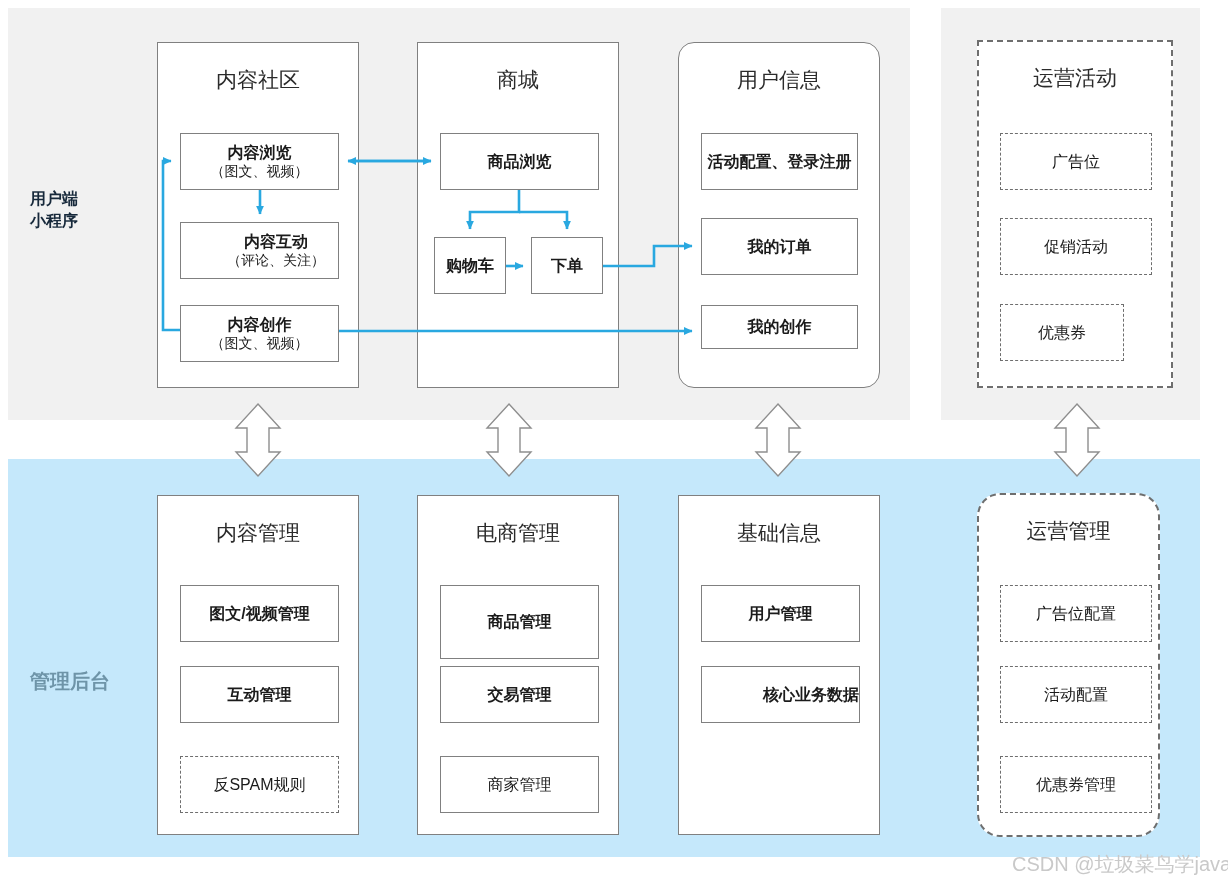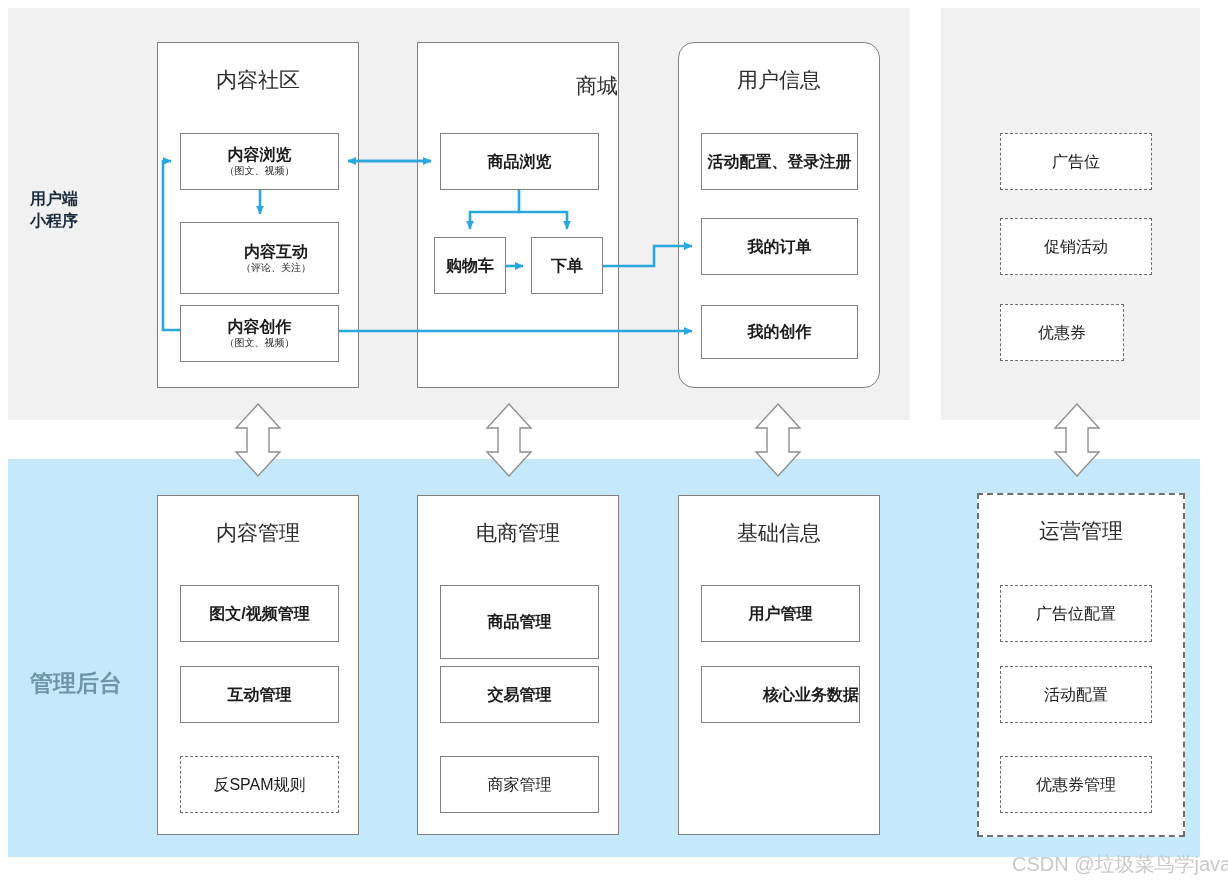--- a/index.html
+++ b/index.html
@@ -24,21 +24,21 @@
     font-weight:bold;
     line-height:1.35;
     white-space:pre-line;
   }
   .side-label-client{
     left:30px;top:188px;width:120px;
     font-size:16px;color:#17293b;
   }
   .side-label-admin{
     left:30px;top:668px;width:130px;
-    font-size:23px;color:#6e94a8;
+    font-size:20px;color:#6e94a8;
   }
 
   
   .panel{
     position:absolute;
     background:#ffffff;
     box-sizing:border-box;
   }
   .panel.solid{border:1px solid #808080;padding-left:20px;}
   .panel.dashed{border:2px dashed #6e6e6e;}
@@ -59,21 +59,21 @@
     flex-direction:column;
     align-items:center;
     justify-content:center;
     text-align:center;
     color:#1b1b1b;
   }
   .node.solid{border:1px solid #808080;}
   .node.dashed{border:1.5px dashed #6e6e6e;}
   .node .t1{font-size:16px;font-weight:bold;line-height:1.25;}
   .node .t1.reg{font-weight:400;}
-  .node .t2{font-size:10px;font-weight:400;line-height:1.25;color:#1b1b1b;}
+  .node .t2{font-size:14px;font-weight:400;line-height:1.25;color:#1b1b1b;}
 
   
   #wires{position:absolute;left:0;top:0;width:1228px;height:882px;pointer-events:none;}
 
   
   .watermark{
     position:absolute;left:1012px;top:851px;
     font-size:20px;color:#c9c9c9;
     white-space:nowrap;
   }
@@ -91,55 +91,58 @@
 小程序</div>
   <div class="side-label side-label-admin">管理后台</div>
 
   <div class="panel solid" style="left:157px;top:42px;width:202px;height:346px;">
     <div class="panel-title" style="top:23px;">内容社区</div>
   </div>
   <div class="node solid" style="left:180px;top:133px;width:159px;height:57px;">
     <span class="t1">内容浏览</span>
     <span class="t2">（图文、视频）</span>
   </div>
-  <div class="node solid" style="left:180px;top:222px;width:159px;height:72px;padding-left:33px;">
+  <div class="node solid" style="left:180px;top:222px;width:159px;height:57px;padding-left:33px;">
     <span class="t1">内容互动</span>
     <span class="t2">（评论、关注）</span>
   </div>
   <div class="node solid" style="left:180px;top:305px;width:159px;height:57px;">
     <span class="t1">内容创作</span>
     <span class="t2">（图文、视频）</span>
   </div>
 
   <div class="panel solid" style="left:417px;top:42px;width:202px;height:346px;">
-    <div class="panel-title" style="top:29px;text-align:right;">商城</div>
+    <div class="panel-title" style="top:23px;">商城</div>
   </div>
   <div class="node solid" style="left:440px;top:133px;width:159px;height:57px;">
     <span class="t1">商品浏览</span>
   </div>
   <div class="node solid" style="left:434px;top:237px;width:72px;height:57px;">
     <span class="t1">购物车</span>
   </div>
   <div class="node solid" style="left:531px;top:237px;width:72px;height:57px;">
     <span class="t1">下单</span>
   </div>
 
   <div class="panel solid" style="left:678px;top:42px;width:202px;height:346px;border-radius:16px;">
     <div class="panel-title" style="top:23px;">用户信息</div>
   </div>
   <div class="node solid" style="left:701px;top:133px;width:157px;height:57px;">
     <span class="t1">活动配置、登录注册</span>
   </div>
   <div class="node solid" style="left:701px;top:218px;width:157px;height:57px;">
     <span class="t1">我的订单</span>
   </div>
-  <div class="node solid" style="left:701px;top:305px;width:157px;height:54px;">
+  <div class="node solid" style="left:701px;top:305px;width:157px;height:44px;">
     <span class="t1">我的创作</span>
   </div>
 
+  <div class="panel dashed" style="left:977px;top:40px;width:196px;height:348px;">
+    <div class="panel-title" style="top:22px;">运营活动</div>
+  </div>
   <div class="node dashed" style="left:1000px;top:133px;width:152px;height:57px;">
     <span class="t1 reg">广告位</span>
   </div>
   <div class="node dashed" style="left:1000px;top:218px;width:152px;height:57px;">
     <span class="t1 reg">促销活动</span>
   </div>
   <div class="node dashed" style="left:1000px;top:304px;width:124px;height:57px;">
     <span class="t1 reg">优惠券</span>
   </div>
 
@@ -172,21 +175,21 @@
   <div class="panel solid" style="left:678px;top:495px;width:202px;height:340px;">
     <div class="panel-title" style="top:23px;">基础信息</div>
   </div>
   <div class="node solid" style="left:701px;top:585px;width:159px;height:57px;">
     <span class="t1">用户管理</span>
   </div>
   <div class="node solid" style="left:701px;top:666px;width:159px;height:57px;align-items:flex-end;">
     <span class="t1">核心业务数据</span>
   </div>
 
-  <div class="panel dashed" style="left:977px;top:493px;width:208px;height:344px;">
+  <div class="panel dashed" style="left:977px;top:493px;width:183px;height:344px;border-radius:23px;">
     <div class="panel-title" style="top:22px;">运营管理</div>
   </div>
   <div class="node dashed" style="left:1000px;top:585px;width:152px;height:57px;">
     <span class="t1 reg">广告位配置</span>
   </div>
   <div class="node dashed" style="left:1000px;top:666px;width:152px;height:57px;">
     <span class="t1 reg">活动配置</span>
   </div>
   <div class="node dashed" style="left:1000px;top:756px;width:152px;height:57px;">
     <span class="t1 reg">优惠券管理</span>

